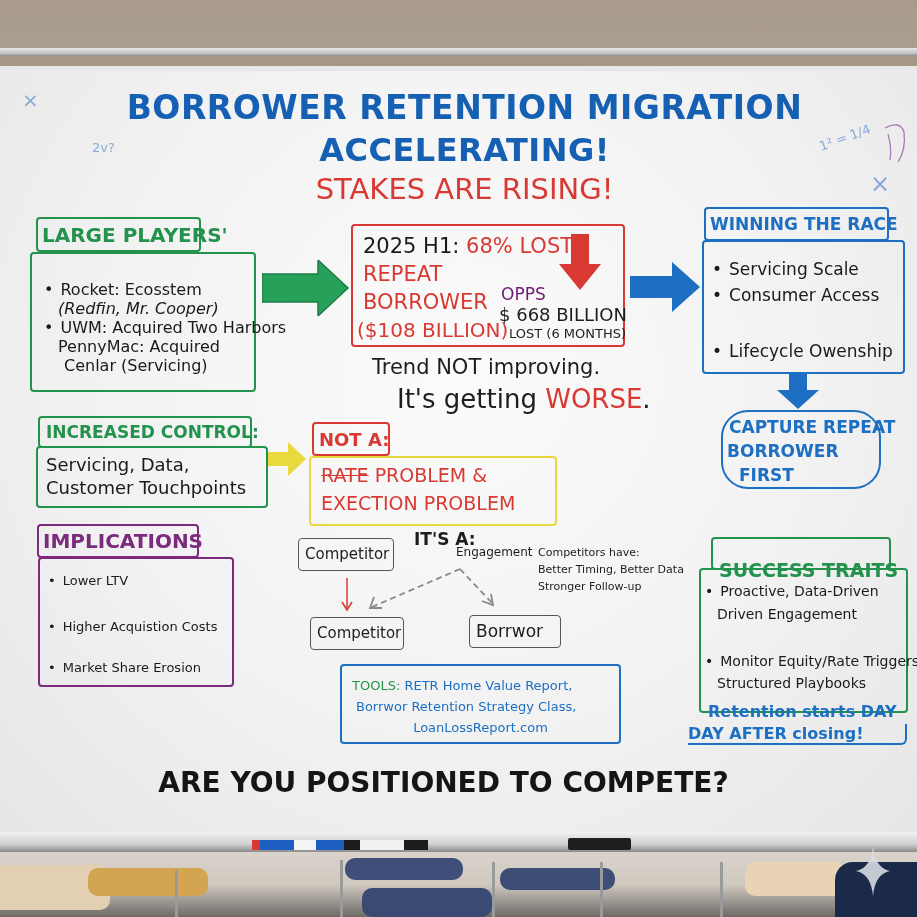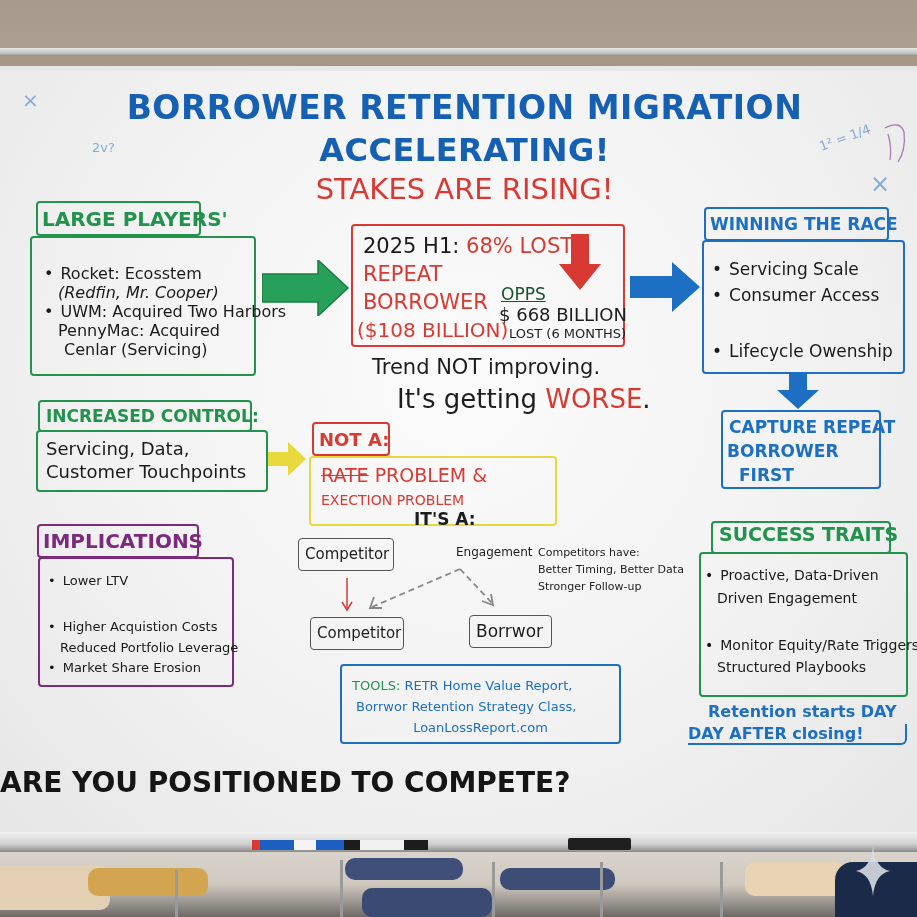--- a/index.html
+++ b/index.html
@@ -30,21 +30,21 @@
     .abs { position: absolute; }
 
     .title { left: 0; width: 917px; text-align: center; color: #1660b3; font-weight: bold;
       letter-spacing: 0.5px; }
     .t1 { top: 88px; font-size: 33px; }
     .t2 { top: 131px; font-size: 32px; }
     .stakes { top: 172px; left: 0; width: 917px; text-align: center; color: #d83a33;
       font-weight: normal; font-size: 29px; }
 
     .box { position: absolute; border: 2.5px solid; border-radius: 4px; background: transparent; }
-    .green { border-color: #22924c; }
+    .green { border-color: #22924c; margin-top: 16px; }
     .blue { border-color: #1c6fc2; }
     .red { border-color: #d83a33; }
     .purple { border-color: #7b2a7d; }
     .yellow { border-color: #e8d83f; }
     .grey { border-color: #555; border-width: 1.5px; }
 
     .hdr { font-weight: bold; white-space: nowrap; }
     .li { font-size: 16px; line-height: 19px; white-space: nowrap; color: #1a1a1a; }
     .bullet::before { content: "•"; margin-right: 7px; }
     .doodle { position: absolute; color: #5b8fcf; font-size: 16px; opacity: 0.7; }
@@ -88,21 +88,21 @@
 </svg>
 
 <div class="box red" style="left:351px; top:224px; width:274px; height:123px;">
   <div class="abs" style="left:10px; top:8px; font-size:21px; white-space:nowrap;">
     <span style="color:#1a1a1a;">2025 H1:</span>
     <span style="color:#d83a33;">68% LOST</span>
   </div>
   <div class="abs" style="left:10px; top:36px; color:#d83a33; font-size:21px;">REPEAT</div>
   <div class="abs" style="left:10px; top:64px; color:#d83a33; font-size:21px;">BORROWER</div>
   <div class="abs" style="left:4px; top:92px; color:#d83a33; font-size:20px; white-space:nowrap;">($108 BILLION)</div>
-  <div class="abs" style="left:148px; top:58px; color:#14532d; font-size:17px;text-decoration:underline;">OPPS</div>
+  <div class="abs" style="left:148px; top:58px; color:#701a75; font-size:17px;">OPPS</div>
   <div class="abs" style="left:146px; top:78px; font-size:18px; white-space:nowrap;">$ 668 BILLION</div>
   <div class="abs" style="left:156px; top:100px; font-size:13px; white-space:nowrap;">LOST (6 MONTHS)</div>
   <svg class="abs" style="left:206px; top:8px;" width="44" height="58">
     <polygon points="12,0 30,0 30,30 42,30 21,56 0,30 12,30" fill="#d83a33"></polygon>
   </svg>
 </div>
 
 <div class="abs" style="left:372px; top:355px; font-size:21px; white-space:nowrap;">Trend NOT improving.</div>
 <div class="abs" style="left:397px; top:384px; font-size:26px; white-space:nowrap;">
   <span>It's getting</span>
@@ -117,21 +117,21 @@
   <div class="hdr" style="color:#1c6fc2; font-size:17px; padding:5px 0 0 4px;">WINNING THE RACE</div>
 </div>
 <div class="box blue" style="left:702px; top:240px; width:203px; height:134px;">
   <div class="li bullet abs" style="left:8px; top:18px; font-size:17px;">Servicing Scale</div>
   <div class="li bullet abs" style="left:8px; top:44px; font-size:17px;">Consumer Access</div>
   <div class="li bullet abs" style="left:8px; top:90px; font-size:17px;margin-top:10px;">Lifecycle Owenship</div>
 </div>
 <svg class="abs" style="left:776px; top:374px;" width="44" height="36">
   <polygon points="13,0 31,0 31,16 43,16 22,35 1,16 13,16" fill="#1c6fc2"></polygon>
 </svg>
-<div class="box blue" style="left:721px; top:410px; width:160px; height:79px;">
+<div class="box blue" style="left:721px; top:410px; width:160px; height:79px;border-radius:27px;">
   <div class="hdr abs" style="left:6px; top:5px; color:#1c6fc2; font-size:17px;">CAPTURE REPEAT</div>
   <div class="hdr abs" style="left:4px; top:29px; color:#1c6fc2; font-size:17px;">BORROWER</div>
   <div class="hdr abs" style="left:16px; top:53px; color:#1c6fc2; font-size:17px;">FIRST</div>
 </div>
 
 <div class="box green" style="left:38px; top:400px; width:214px; height:32px;">
   <div class="hdr" style="color:#22924c; font-size:17px; padding:4px 0 0 6px;">INCREASED CONTROL:</div>
 </div>
 <div class="box green" style="left:36px; top:430px; width:232px; height:62px;">
   <div class="li" style="font-size:18px; line-height:23px; padding:5px 0 0 8px;">Servicing, Data,</div>
@@ -142,24 +142,24 @@
 </svg>
 
 <div class="box red" style="left:312px; top:422px; width:78px; height:34px;">
   <div class="hdr" style="color:#d83a33; font-size:18px; padding:5px 0 0 5px;">NOT A:</div>
 </div>
 <div class="box yellow" style="left:309px; top:456px; width:248px; height:70px;">
   <div class="abs" style="left:10px; top:6px; color:#d83a33; font-size:19px; white-space:nowrap;">
     <span style="text-decoration:line-through;">RATE</span>
     <span>PROBLEM &amp;</span>
   </div>
-  <div class="abs" style="left:10px; top:34px; color:#d83a33; font-size:14px; white-space:nowrap;">EXECTION PROBLEM</div>
-</div>
-
-<div class="abs hdr" style="left:414px; top:509px; font-size:17px;">IT'S A:</div>
+  <div class="abs" style="left:10px; top:34px; color:#d83a33; font-size:19px; white-space:nowrap;">EXECTION PROBLEM</div>
+</div>
+
+<div class="abs hdr" style="left:414px; top:529px; font-size:17px;">IT'S A:</div>
 <div class="abs" style="left:456px; top:545px; font-size:12px; white-space:nowrap;">Engagement</div>
 <div class="abs" style="left:538px; top:544px; font-size:11px; line-height:17px; white-space:nowrap;">
   <div>Competitors have:</div>
   <div>Better Timing, Better Data</div>
   <div>Stronger Follow-up</div>
 </div>
 <div class="box grey" style="left:298px; top:538px; width:96px; height:33px;">
   <div style="font-size:15px; padding:6px 0 0 6px;">Competitor</div>
 </div>
 <svg class="abs" style="left:340px; top:578px;" width="14" height="36">
@@ -168,56 +168,55 @@
 </svg>
 <svg class="abs" style="left:360px; top:563px;" width="140" height="48">
   <path d="M100 6 L12 44" stroke="#888" stroke-width="1.8" stroke-dasharray="6 4" fill="none"></path>
   <polyline points="14,34 10,45 22,45" stroke="#888" stroke-width="1.8" fill="none"></polyline>
   <path d="M100 6 L132 40" stroke="#888" stroke-width="1.8" stroke-dasharray="6 4" fill="none"></path>
   <polyline points="122,38 133,42 131,31" stroke="#888" stroke-width="1.8" fill="none"></polyline>
 </svg>
 <div class="box grey" style="left:310px; top:617px; width:94px; height:33px;">
   <div style="font-size:15px; padding:6px 0 0 6px;">Competitor</div>
 </div>
-<div class="box grey" style="left:469px; top:615px; width:83px; height:33px;">
+<div class="box grey" style="left:469px; top:615px; width:92px; height:33px;">
   <div style="font-size:17px; padding:5px 0 0 6px;">Borrwor</div>
 </div>
 
 <div class="box purple" style="left:37px; top:524px; width:162px; height:34px;">
   <div class="hdr" style="color:#7b2a7d; font-size:20px; padding:3px 0 0 4px;">IMPLICATIONS</div>
 </div>
 <div class="box purple" style="left:38px; top:557px; width:196px; height:130px;">
   <div class="li bullet abs" style="left:8px; top:12px; font-size:13px;">Lower LTV</div>
   <div class="li bullet abs" style="left:8px; top:58px; font-size:13px;">Higher Acquistion Costs</div>
-  <div class="li abs" style="left:20px; top:79px; font-size:13px;">Reduced Portfolio Leverage</div>
   <div class="li bullet abs" style="left:8px; top:99px; font-size:13px;">Market Share Erosion</div>
 </div>
 
 <div class="box blue" style="left:340px; top:664px; width:281px; height:80px;">
   <div class="abs" style="left:10px; top:12px; font-size:13px; white-space:nowrap; color:#1c6fc2;">
     <span style="color:#22924c;">TOOLS:</span>
     <span>RETR Home Value Report,</span>
   </div>
   <div class="abs" style="left:14px; top:33px; font-size:13px; white-space:nowrap; color:#1c6fc2;">Borrwor Retention Strategy Class,</div>
   <div class="abs" style="left:0; width:100%; text-align:center; top:54px; font-size:13px; color:#1c6fc2;">LoanLossReport.com</div>
 </div>
 
 <div class="box green" style="left:711px; top:521px; width:180px; height:33px;">
-  <div class="hdr" style="color:#22924c; font-size:19px; padding:0 0 0 6px;">SUCCESS TRAITS</div>
+  <div class="hdr" style="color:#22924c; font-size:19px; padding:20px 0 0 6px;">SUCCESS TRAITS</div>
 </div>
 <div class="box green" style="left:699px; top:552px; width:209px; height:145px;">
   <div class="li bullet abs" style="left:4px; top:12px; font-size:14px;">Proactive, Data-Driven</div>
   <div class="li abs" style="left:16px; top:35px; font-size:14px;">Driven Engagement</div>
   <div class="li bullet abs" style="left:4px; top:82px; font-size:14px;">Monitor Equity/Rate Triggers</div>
   <div class="li abs" style="left:16px; top:104px; font-size:14px;">Structured Playbooks</div>
 </div>
 <div class="abs" style="left:708px; top:702px; color:#1c6fc2; font-size:16px; font-weight:bold; white-space:nowrap;">Retention starts DAY</div>
 <div class="abs" style="left:688px; top:724px; color:#1c6fc2; font-size:16px; font-weight:bold; white-space:nowrap; border-bottom:2px solid #1c6fc2; border-right:2px solid #1c6fc2; border-radius:0 0 6px 0; padding-right:42px;">DAY AFTER closing!</div>
 
-<div class="abs hdr" style="left:0; width:887px; text-align:left; top:766px; font-size:28px; color:#151515;">ARE YOU POSITIONED TO COMPETE?</div>
+<div class="abs hdr" style="left:0; width:887px; text-align:center; top:766px; font-size:28px; color:#151515;">ARE YOU POSITIONED TO COMPETE?</div>
 
 <div class="tray"></div>
 <div class="abs" style="left:252px; top:840px; width:8px; height:10px; background:#d83a33;"></div>
 <div class="abs" style="left:260px; top:840px; width:34px; height:10px; background:#1d5fc0;"></div>
 <div class="abs" style="left:294px; top:840px; width:22px; height:10px; background:#f4f4f4;"></div>
 <div class="abs" style="left:316px; top:840px; width:28px; height:10px; background:#1d5fc0;"></div>
 <div class="abs" style="left:344px; top:840px; width:84px; height:10px; background:#1c1c1c;"></div>
 <div class="abs" style="left:360px; top:840px; width:44px; height:10px; background:#f1f1f1;"></div>
 <div class="abs" style="left:568px; top:838px; width:63px; height:12px; background:#1f1f1f; border-radius:2px;"></div>
 

